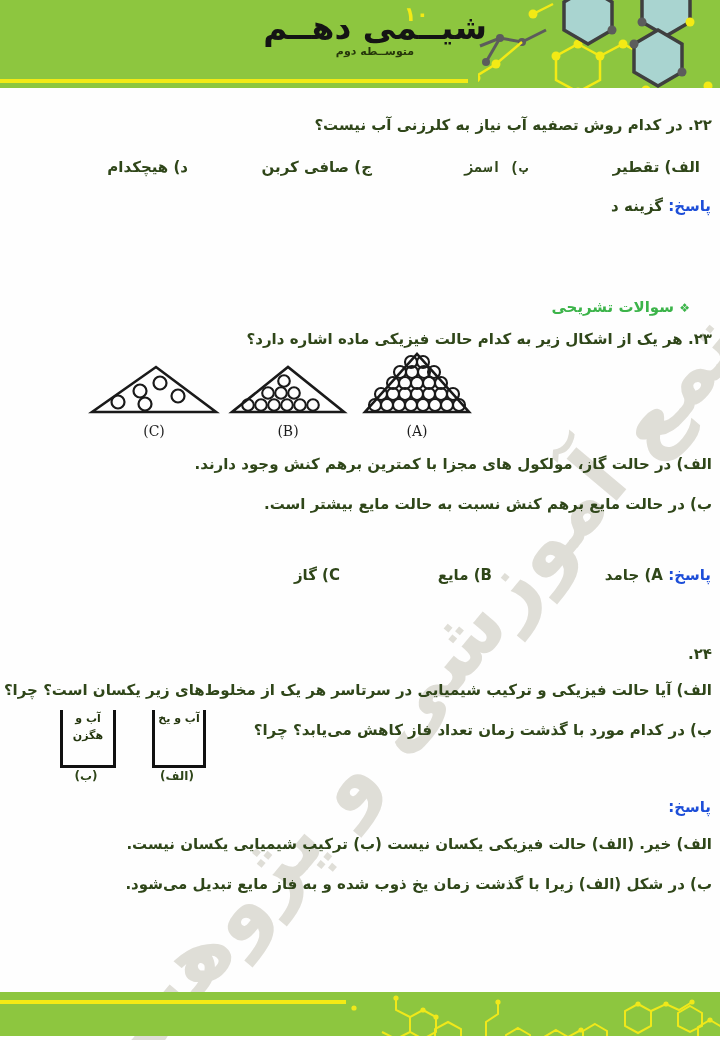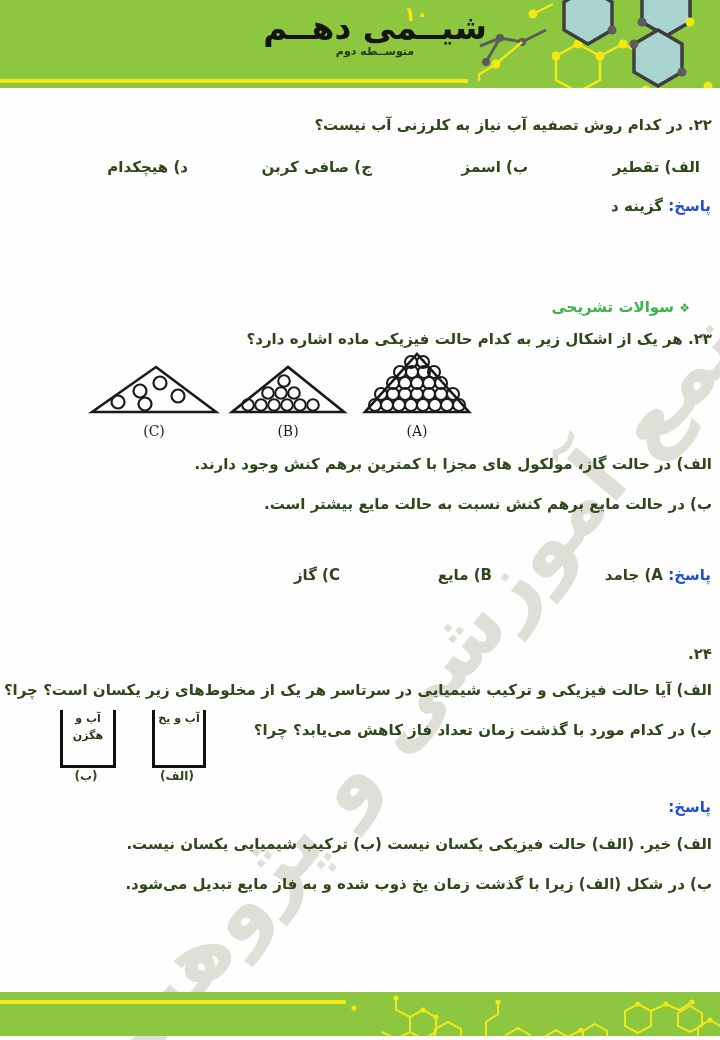--- a/index.html
+++ b/index.html
@@ -81,21 +81,21 @@
       <circle cx="204" cy="72" r="4.5" fill="#5c5c5c"></circle>
       <circle cx="212" cy="22" r="4.5" fill="#f3ea15"></circle>
       <circle cx="110" cy="-8" r="4.5" fill="#f3ea15"></circle>
     </svg>
   </div>
 
   <div class="watermark">مجتمع آموزشی و پژوهشی شیمی</div>
 
   <div class="t" style="top:116px;right:8px;">۲۲. در کدام روش تصفیه آب نیاز به کلرزنی آب نیست؟</div>
   <div class="t" style="top:158px;right:20px;">الف) تقطیر</div>
-  <div class="t" style="top:158px;right:192px;">ب) اسمز</div>
+  <div class="t" style="top:158px;right:192px;font-family:Liberation Mono, monospace;">ب) اسمز</div>
   <div class="t" style="top:158px;right:348px;">ج) صافی کربن</div>
   <div class="t" style="top:158px;right:532px;">د) هیچکدام</div>
   <div class="t" style="top:197px;right:9px;">
     <span class="red">پاسخ:</span>
     <span>گزینه د</span>
   </div>
 
   <div class="t section-head" style="top:298px;right:30px;">
     <span style="font-size:12px;">❖</span>
     <span>سوالات تشریحی</span>

